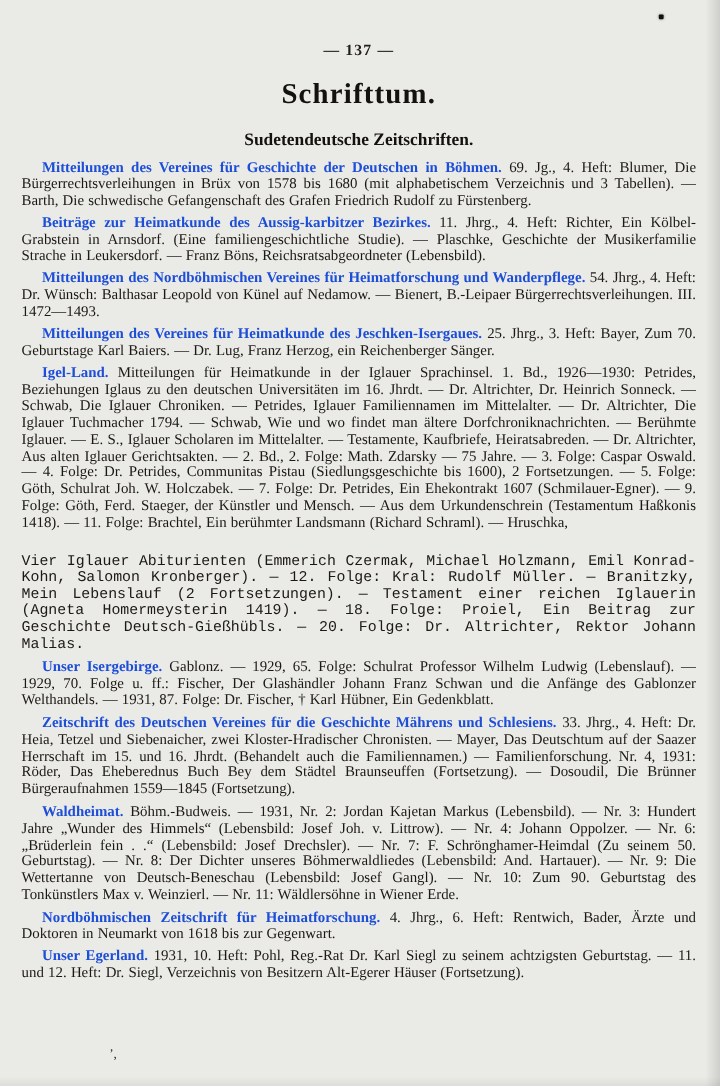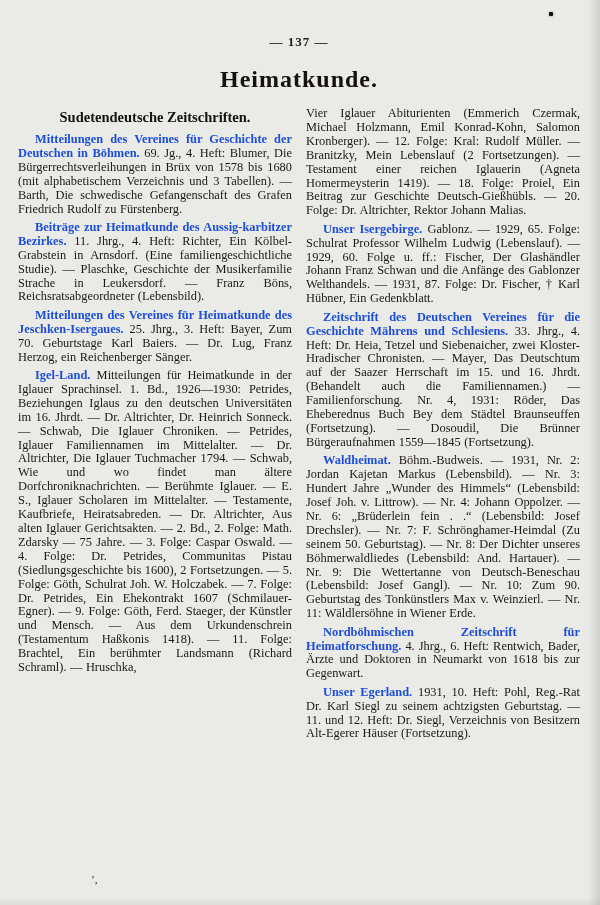--- a/index.html
+++ b/index.html
@@ -45,38 +45,39 @@
     text-align: center;
     font-size: 24px;
     font-weight: 800;
     letter-spacing: 1px;
     margin: 0 0 14px 0;
     color: #15110c;
   }
   .columns {
     display: flex;
     gap: 14px;
+    flex-direction: column;
   }
   .col { flex: 1 1 0; min-width: 0; }
   .section-heading {
     text-align: center;
     font-size: 14.5px;
     font-weight: 800;
     margin: 2px 0 7px 0;
     color: #15110c;
   }
   .entry {
     font-size: 12.4px;
     line-height: 13.9px;
     text-align: justify;
     text-indent: 17px;
     margin: 0 0 4.5px 0;
     word-spacing: 0.4px;
   }
-  .entry.continuation { text-indent: 0; }
+  .entry.continuation { text-indent: 0; font-family: Liberation Mono, monospace; }
   .lead { font-weight: 800; color: #1d4ed8; }
   .ink-dot {
     position: absolute;
     width: 4px; height: 4px;
     background: #111;
     border-radius: 1px;
     box-shadow: 0 0 2px rgba(0,0,0,0.5);
   }
   .ink-mark {
     position: absolute;
@@ -85,35 +86,36 @@
     line-height: 6px;
     letter-spacing: 0;
   }
 </style>
 </head>
 <body>
 
 <div class="page">
   <div class="page-number">— 137 —</div>
 
-  <h1 class="title">Heimatkunde.</h1>
+  <h1 class="title">Schrifttum.</h1>
 
   <div class="columns">
     <div class="col" id="col-left">
       <h2 class="section-heading">Sudetendeutsche Zeitschriften.</h2>
 
     <p class="entry"><span class="lead">Mitteilungen des Vereines für Geschichte der Deutschen in Böhmen. </span><span>69. Jg., 4. Heft: Blumer, Die Bürgerrechtsverleihungen in Brüx von 1578 bis 1680 (mit alphabetischem Verzeichnis und 3 Tabellen). — Barth, Die schwedische Gefangenschaft des Grafen Friedrich Rudolf zu Fürstenberg.</span></p>
         <p class="entry"><span class="lead">Beiträge zur Heimatkunde des Aussig-karbitzer Bezirkes. </span><span>11. Jhrg., 4. Heft: Richter, Ein Kölbel-Grabstein in Arnsdorf. (Eine familiengeschichtliche Studie). — Plaschke, Geschichte der Musikerfamilie Strache in Leukersdorf. — Franz Böns, Reichsratsabgeordneter (Lebensbild).</span></p>
+        <p class="entry"><span class="lead">Mitteilungen des Nordböhmischen Vereines für Heimatforschung und Wanderpflege. </span><span>54. Jhrg., 4. Heft: Dr. Wünsch: Balthasar Leopold von Künel auf Nedamow. — Bienert, B.-Leipaer Bürgerrechtsverleihungen. III. 1472—1493.</span></p>
         <p class="entry"><span class="lead">Mitteilungen des Vereines für Heimatkunde des Jeschken-Isergaues. </span><span>25. Jhrg., 3. Heft: Bayer, Zum 70. Geburtstage Karl Baiers. — Dr. Lug, Franz Herzog, ein Reichenberger Sänger.</span></p>
         <p class="entry"><span class="lead">Igel-Land. </span><span>Mitteilungen für Heimatkunde in der Iglauer Sprachinsel. 1. Bd., 1926—1930: Petrides, Beziehungen Iglaus zu den deutschen Universitäten im 16. Jhrdt. — Dr. Altrichter, Dr. Heinrich Sonneck. — Schwab, Die Iglauer Chroniken. — Petrides, Iglauer Familiennamen im Mittelalter. — Dr. Altrichter, Die Iglauer Tuchmacher 1794. — Schwab, Wie und wo findet man ältere Dorfchroniknachrichten. — Berühmte Iglauer. — E. S., Iglauer Scholaren im Mittelalter. — Testamente, Kaufbriefe, Heiratsabreden. — Dr. Altrichter, Aus alten Iglauer Gerichtsakten. — 2. Bd., 2. Folge: Math. Zdarsky — 75 Jahre. — 3. Folge: Caspar Oswald. — 4. Folge: Dr. Petrides, Communitas Pistau (Siedlungsgeschichte bis 1600), 2 Fortsetzungen. — 5. Folge: Göth, Schulrat Joh. W. Holczabek. — 7. Folge: Dr. Petrides, Ein Ehekontrakt 1607 (Schmilauer-Egner). — 9. Folge: Göth, Ferd. Staeger, der Künstler und Mensch. — Aus dem Urkundenschrein (Testamentum Haßkonis 1418). — 11. Folge: Brachtel, Ein berühmter Landsmann (Richard Schraml). — Hruschka,</span></p>
       </div>
     <div class="col" id="col-right">
 
     <p class="entry continuation"><span>Vier Iglauer Abiturienten (Emmerich Czermak, Michael Holzmann, Emil Konrad-Kohn, Salomon Kronberger). — 12. Folge: Kral: Rudolf Müller. — Branitzky, Mein Lebenslauf (2 Fortsetzungen). — Testament einer reichen Iglauerin (Agneta Homermeysterin 1419). — 18. Folge: Proiel, Ein Beitrag zur Geschichte Deutsch-Gießhübls. — 20. Folge: Dr. Altrichter, Rektor Johann Malias.</span></p>
-        <p class="entry"><span class="lead">Unser Isergebirge. </span><span>Gablonz. — 1929, 65. Folge: Schulrat Professor Wilhelm Ludwig (Lebenslauf). — 1929, 60. Folge u. ff.: Fischer, Der Glashändler Johann Franz Schwan und die Anfänge des Gablonzer Welthandels. — 1931, 87. Folge: Dr. Fischer, † Karl Hübner, Ein Gedenkblatt.</span></p>
+        <p class="entry"><span class="lead">Unser Isergebirge. </span><span>Gablonz. — 1929, 65. Folge: Schulrat Professor Wilhelm Ludwig (Lebenslauf). — 1929, 70. Folge u. ff.: Fischer, Der Glashändler Johann Franz Schwan und die Anfänge des Gablonzer Welthandels. — 1931, 87. Folge: Dr. Fischer, † Karl Hübner, Ein Gedenkblatt.</span></p>
         <p class="entry"><span class="lead">Zeitschrift des Deutschen Vereines für die Geschichte Mährens und Schlesiens. </span><span>33. Jhrg., 4. Heft: Dr. Heia, Tetzel und Siebenaicher, zwei Kloster-Hradischer Chronisten. — Mayer, Das Deutschtum auf der Saazer Herrschaft im 15. und 16. Jhrdt. (Behandelt auch die Familiennamen.) — Familienforschung. Nr. 4, 1931: Röder, Das Eheberednus Buch Bey dem Städtel Braunseuffen (Fortsetzung). — Dosoudil, Die Brünner Bürgeraufnahmen 1559—1845 (Fortsetzung).</span></p>
         <p class="entry"><span class="lead">Waldheimat. </span><span>Böhm.-Budweis. — 1931, Nr. 2: Jordan Kajetan Markus (Lebensbild). — Nr. 3: Hundert Jahre „Wunder des Himmels“ (Lebensbild: Josef Joh. v. Littrow). — Nr. 4: Johann Oppolzer. — Nr. 6: „Brüderlein fein . .“ (Lebensbild: Josef Drechsler). — Nr. 7: F. Schrönghamer-Heimdal (Zu seinem 50. Geburtstag). — Nr. 8: Der Dichter unseres Böhmerwaldliedes (Lebensbild: And. Hartauer). — Nr. 9: Die Wettertanne von Deutsch-Beneschau (Lebensbild: Josef Gangl). — Nr. 10: Zum 90. Geburtstag des Tonkünstlers Max v. Weinzierl. — Nr. 11: Wäldlersöhne in Wiener Erde.</span></p>
         <p class="entry"><span class="lead">Nordböhmischen Zeitschrift für Heimatforschung. </span><span>4. Jhrg., 6. Heft: Rentwich, Bader, Ärzte und Doktoren in Neumarkt von 1618 bis zur Gegenwart.</span></p>
         <p class="entry"><span class="lead">Unser Egerland. </span><span>1931, 10. Heft: Pohl, Reg.-Rat Dr. Karl Siegl zu seinem achtzigsten Geburtstag. — 11. und 12. Heft: Dr. Siegl, Verzeichnis von Besitzern Alt-Egerer Häuser (Fortsetzung).</span></p>
       </div>
   </div>
 
   <div id="artifacts">
       <div class="ink-dot" style="left: 549px; top: 12px;"></div>
       <div class="ink-mark" style="left: 91px; top: 876px;">’,</div>

